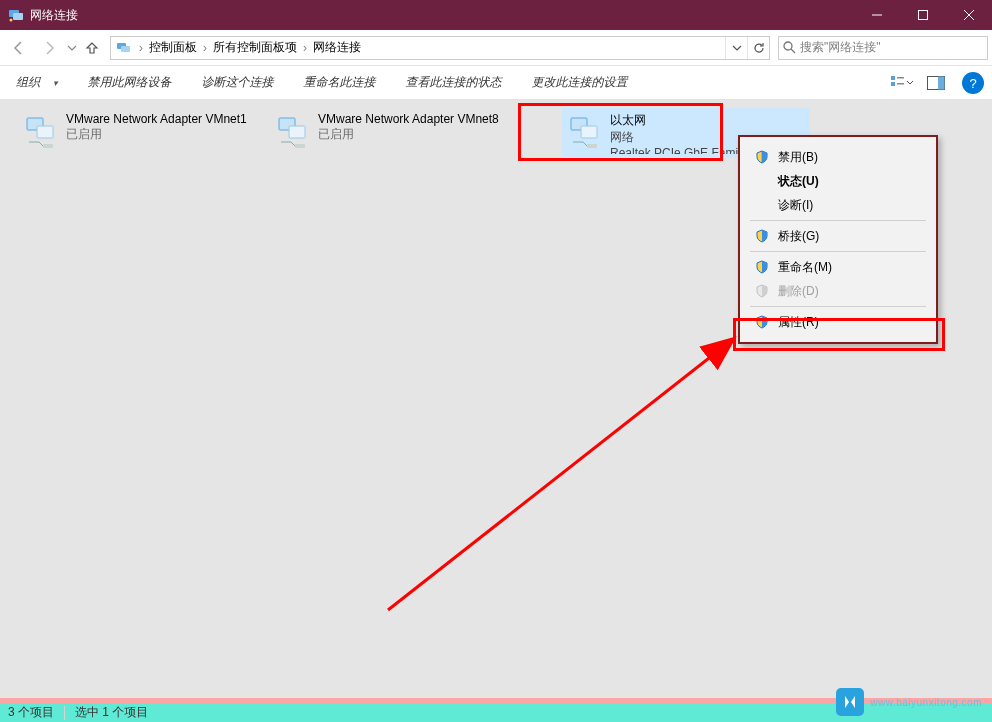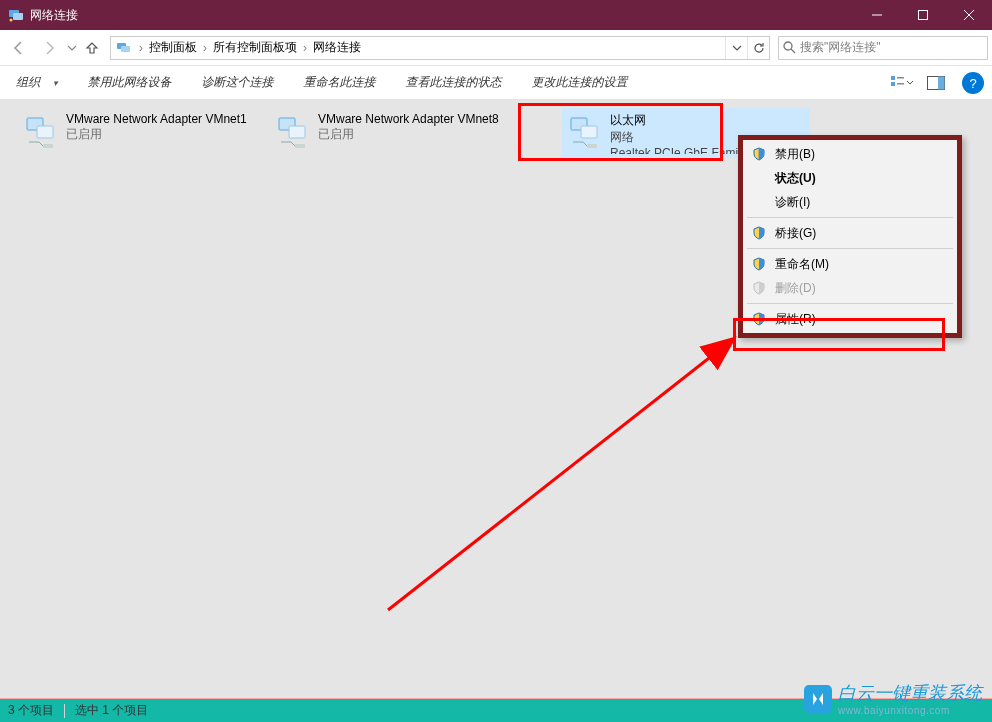--- a/index.html
+++ b/index.html
@@ -110,25 +110,25 @@
   .conn.selected .l3 { color:#444; }
 
   
   .hl-rect {
     position:absolute; border:3px solid #ff0000; pointer-events:none;
   }
 
   
   .ctxmenu {
     position:absolute;
-    width:224px;
+    width:200px;
     background:#f2f2f2;
-    border:5px solid #7f1d1d;
+    border:2px solid #7f1d1d;
     box-shadow:3px 3px 6px rgba(0,0,0,0.25);
-    padding:2px;
+    padding:8px;
     font-size:12px;
     z-index:5;
   }
   .ctx-item {
     height:24px;display:flex;align-items:center;
     padding:0 8px 0 6px; gap:8px;
   }
   .ctx-item.disabled { color:#a0a0a0;}
   .ctx-item.bold span.lbl { font-weight:bold; }
   .ctx-item .shield { width:16px;height:16px;display:inline-flex;align-items:center;justify-content:center;flex-shrink:0;}
@@ -143,21 +143,21 @@
   }
 
   
   .arrow {
     position:absolute; left:0; top:0; width:992px; height:722px; pointer-events:none; z-index:7;
   }
 
   
   .statusbar {
     position:absolute; left:0; right:0; bottom:0; height:24px;
-    background:#14b8a6; border-top:1px solid #fca5a5;
+    background:#5eead4; border-top:5px solid #fca5a5;
     display:flex;align-items:center;
     padding:0 8px;
     font-size:12px; color:#333;
   }
   .status-sep{ width:1px;height:14px;background:#d4d4d4;margin:0 10px;}
 
   
   .watermark {
     position:absolute; right:10px; bottom:6px;
     display:flex;align-items:center;gap:6px;
@@ -425,21 +425,20 @@
   <line x1="388" y1="610" x2="732" y2="340" stroke="#ff0000" stroke-width="3" marker-end="url(#ah)"></line>
 </svg>
 
 <div class="watermark">
   <div class="logo">
     <svg width="16" height="16" viewBox="0 0 16 16">
         <path d="M3 2l4 6-4 6V2zM13 2v12L9 8l4-6z" fill="#fff"></path>
       </svg>
   </div>
   <div>
-    <span>白云一键重装系统</span>
     <span class="sub">www.baiyunxitong.com</span>
   </div>
 </div>
 
 <div class="statusbar">
   <span>3 个项目</span>
   <span class="status-sep"></span>
   <span>选中 1 个项目</span>
 </div>
 

